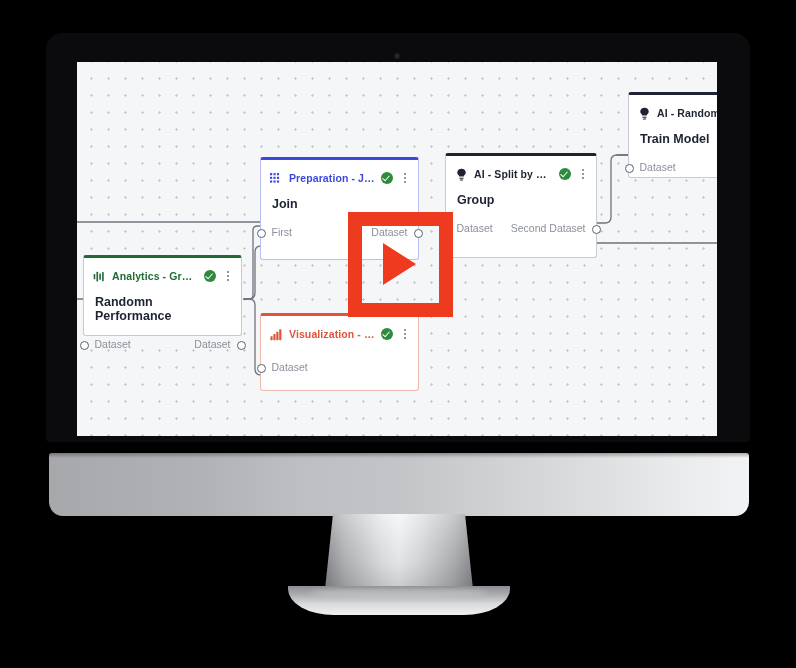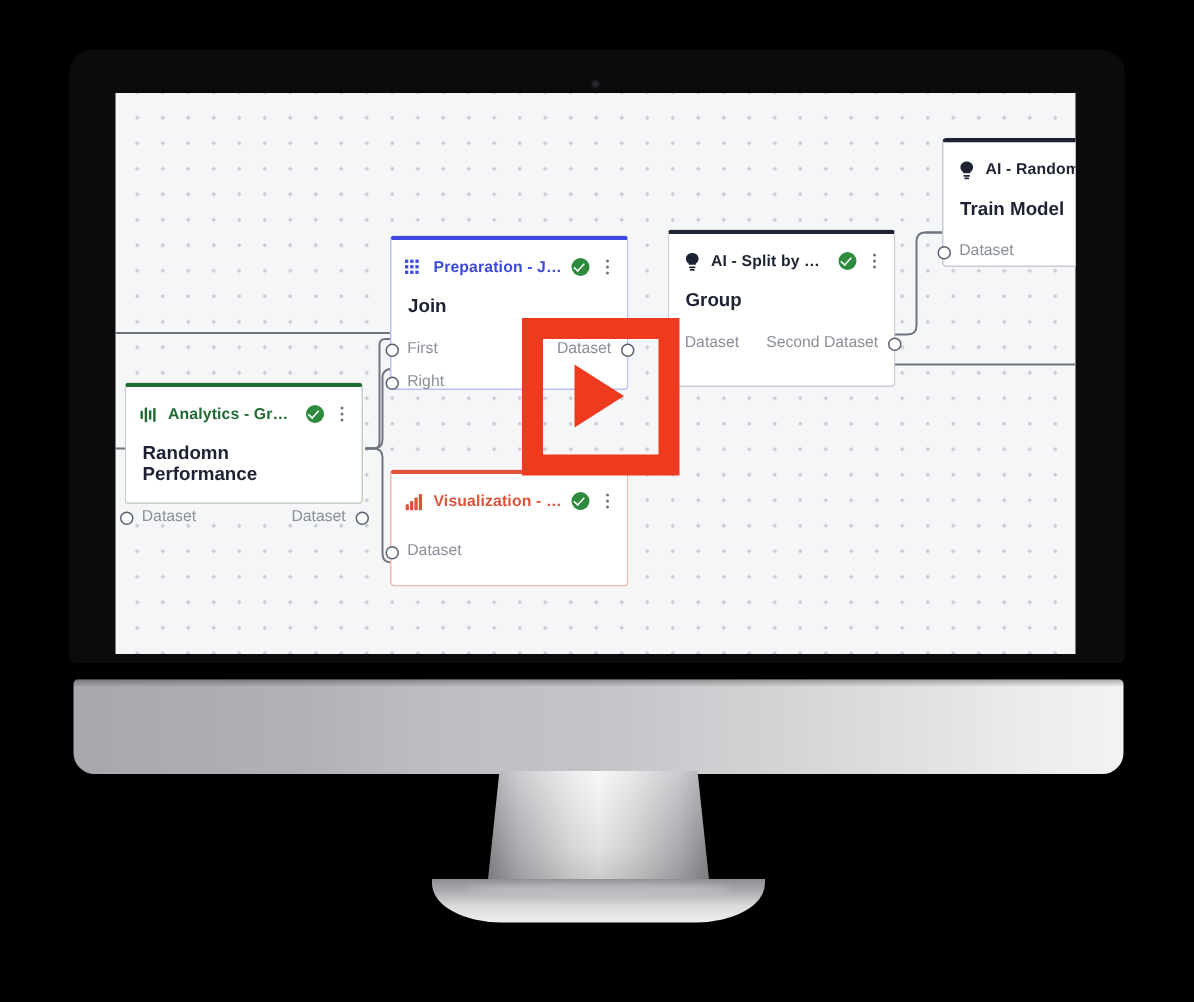--- a/index.html
+++ b/index.html
@@ -155,26 +155,20 @@
         <div class="port-row">
           <span class="port in">
             <span class="dot"></span>
             <span>First</span>
           </span>
           <span class="port out">
             <span>Dataset</span>
             <span class="dot"></span>
           </span>
         </div>
-        <div class="port-row">
-          <span class="port in">
-            <span class="dot"></span>
-            <span>Right</span>
-          </span>
-        </div>
       </div>
     </div>
 
     <div class="node dark" id="node-split">
       <div class="node-head">
         <svg class="head-ico" viewBox="0 0 12 12">
           <path fill="#1d2333" d="M6 0.6c2.2 0 3.9 1.5 3.9 3.5 0 1.3-0.7 2.3-1.7 3v0.7H3.8V7.1C2.8 6.4 2.1 5.4 2.1 4.1 2.1 2.1 3.8 0.6 6 0.6z"></path>
           <rect x="4" y="8.9" width="4" height="1.1" rx="0.5" fill="#1d2333"></rect>
           <rect x="4.5" y="10.5" width="3" height="1" rx="0.5" fill="#1d2333"></rect>
         </svg>

